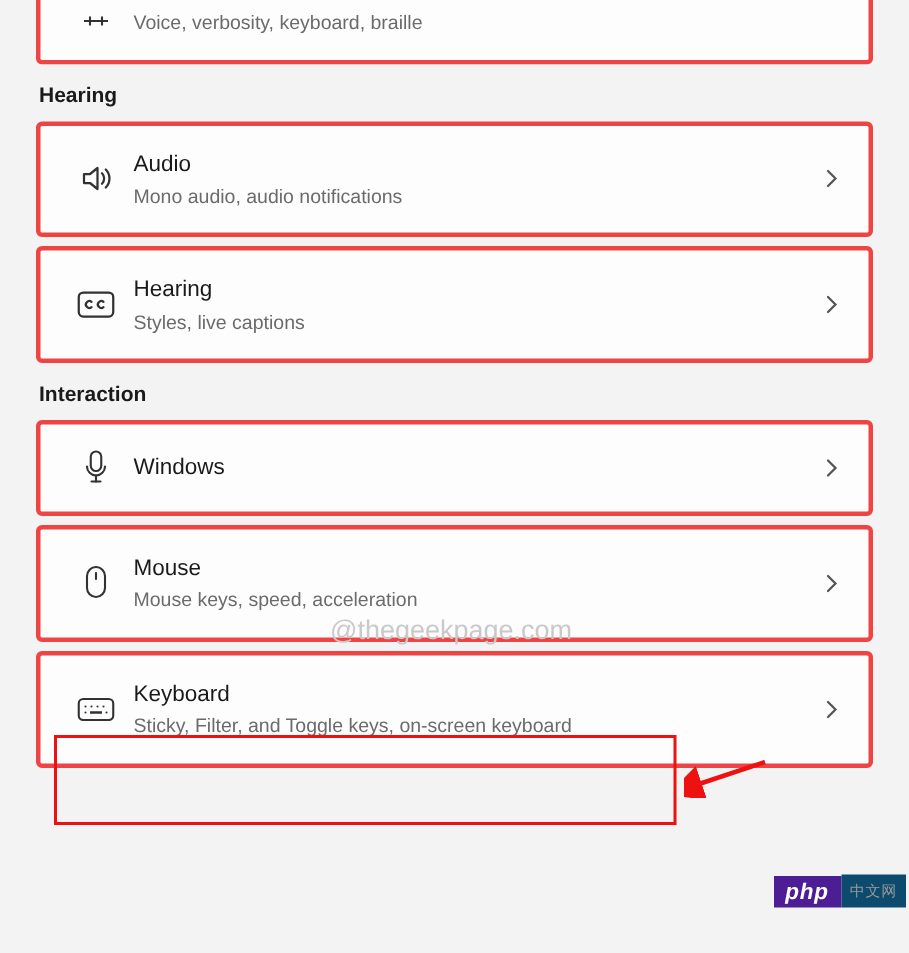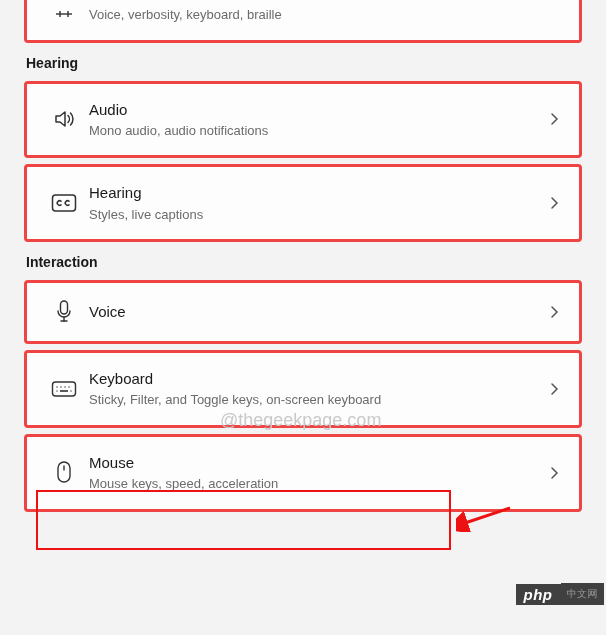--- a/index.html
+++ b/index.html
@@ -96,30 +96,30 @@
   .php-badge {
     position: absolute;
     right: 2px;
     bottom: 30px;
     display: flex;
     align-items: center;
     z-index: 6;
     pointer-events: none;
   }
   .php-badge .ph {
-    background: #404040;
+    background: #4c1d95;
     color: #fff;
     font-style: italic;
     font-weight: 700;
     font-size: 15px;
     padding: 2px 8px;
     letter-spacing: 0.5px;
   }
   .php-badge .cn {
-    background: #404040;
+    background: #0c4a6e;
     color: #999;
     font-size: 10px;
     padding: 4px 6px;
     letter-spacing: 0.5px;
     font-family: Liberation Serif, serif;
   }
 </style>
 </head>
 <body>
 
@@ -184,21 +184,39 @@
   <div class="card">
     <div class="icon-slot">
       <svg width="18" height="26" viewBox="0 0 18 26" fill="none" stroke="currentColor" stroke-width="1.4" stroke-linecap="round">
         <rect x="5.5" y="2" width="7" height="13" rx="3.5"></rect>
         <path d="M3 12a6 6 0 0 0 12 0"></path>
         <line x1="9" y1="18" x2="9" y2="22"></line>
         <line x1="6" y1="22" x2="12" y2="22"></line>
       </svg>
     </div>
     <div class="text-slot">
-      <span class="title">Voice</span>
+      <span class="title">Windows</span>
+    </div>
+    <div class="chev">
+      <svg width="14" height="14" viewBox="0 0 14 14" fill="none" stroke="currentColor" stroke-width="1.5" stroke-linecap="round">
+          <polyline points="5 2 10 7 5 12"></polyline>
+        </svg>
+    </div>
+  </div>
+
+  <div class="card">
+    <div class="icon-slot">
+      <svg width="18" height="26" viewBox="0 0 18 26" fill="none" stroke="currentColor" stroke-width="1.4" stroke-linecap="round">
+        <rect x="3" y="2" width="12" height="20" rx="6"></rect>
+        <line x1="9" y1="6" x2="9" y2="10"></line>
+      </svg>
+    </div>
+    <div class="text-slot">
+      <span class="title">Mouse</span>
+      <span class="subtitle">Mouse keys, speed, acceleration</span>
     </div>
     <div class="chev">
       <svg width="14" height="14" viewBox="0 0 14 14" fill="none" stroke="currentColor" stroke-width="1.5" stroke-linecap="round">
           <polyline points="5 2 10 7 5 12"></polyline>
         </svg>
     </div>
   </div>
 
   <div class="card" id="keyboard-card">
     <div class="icon-slot">
@@ -217,38 +235,20 @@
       <span class="title">Keyboard</span>
       <span class="subtitle">Sticky, Filter, and Toggle keys, on-screen keyboard</span>
     </div>
     <div class="chev">
       <svg width="14" height="14" viewBox="0 0 14 14" fill="none" stroke="currentColor" stroke-width="1.5" stroke-linecap="round">
           <polyline points="5 2 10 7 5 12"></polyline>
         </svg>
     </div>
   </div>
 
-  <div class="card">
-    <div class="icon-slot">
-      <svg width="18" height="26" viewBox="0 0 18 26" fill="none" stroke="currentColor" stroke-width="1.4" stroke-linecap="round">
-        <rect x="3" y="2" width="12" height="20" rx="6"></rect>
-        <line x1="9" y1="6" x2="9" y2="10"></line>
-      </svg>
-    </div>
-    <div class="text-slot">
-      <span class="title">Mouse</span>
-      <span class="subtitle">Mouse keys, speed, acceleration</span>
-    </div>
-    <div class="chev">
-      <svg width="14" height="14" viewBox="0 0 14 14" fill="none" stroke="currentColor" stroke-width="1.5" stroke-linecap="round">
-          <polyline points="5 2 10 7 5 12"></polyline>
-        </svg>
-    </div>
-  </div>
-
 </div>
 
 <div class="watermark" style="left:220px; top:410px;">@thegeekpage.com</div>
 
 <div class="highlight-box" style="left:36px; top:490px; width:415px; height:60px;"></div>
 
 <svg class="annot-arrow" style="left:456px; top:504px;" width="56" height="28" viewBox="0 0 56 28">
   <defs>
     <marker id="ahead" markerWidth="8" markerHeight="8" refX="2" refY="4" orient="auto">
       <polygon points="0 0, 8 4, 0 8" fill="#e11"></polygon>

